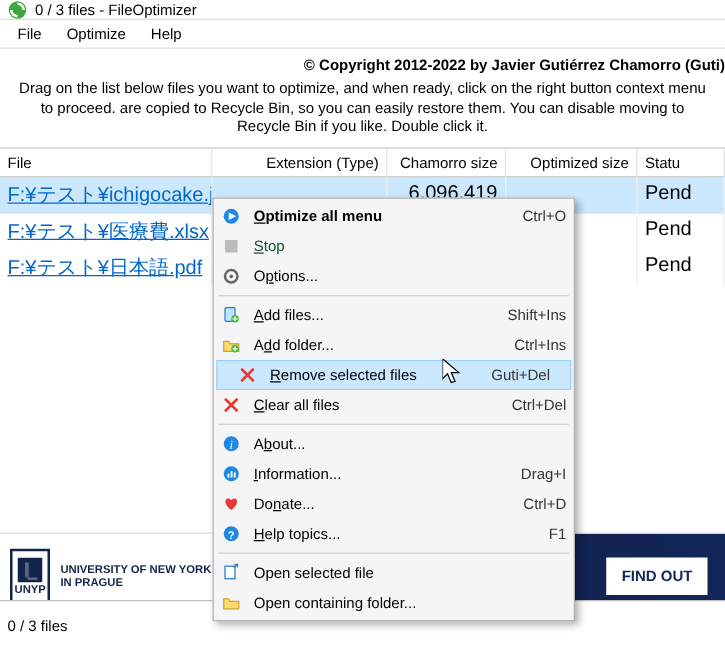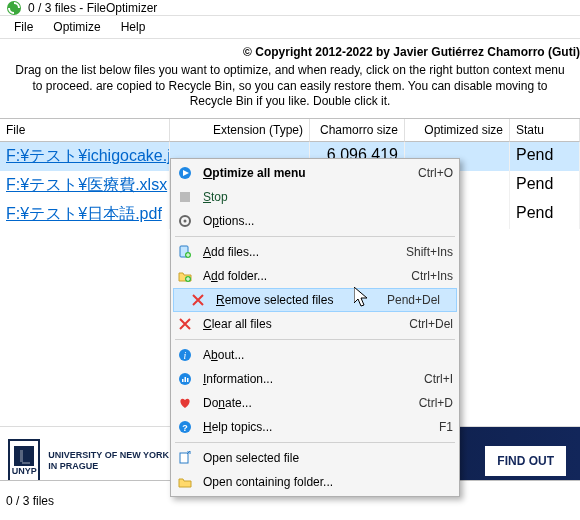--- a/index.html
+++ b/index.html
@@ -230,21 +230,21 @@
     <span>A<span class="u">d</span>d folder...</span>
     <span class="shortcut">Ctrl+Ins</span>
   </div>
   <div class="ctx-item hover">
     <span class="ctx-icon">
         <svg width="12" height="12">
           <path d="M1 1L11 11M11 1L1 11" stroke="#e53935" stroke-width="2"></path>
         </svg>
       </span>
     <span><span class="u">R</span>emove selected files</span>
-    <span class="shortcut">Pend+Del</span>
+    <span class="shortcut">Guti+Del</span>
   </div>
   <div class="ctx-item">
     <span class="ctx-icon">
         <svg width="12" height="12">
           <path d="M1 1L11 11M11 1L1 11" stroke="#e53935" stroke-width="2"></path>
         </svg>
       </span>
     <span><span class="u">C</span>lear all files</span>
     <span class="shortcut">Ctrl+Del</span>
   </div>
@@ -262,21 +262,21 @@
   <div class="ctx-item">
     <span class="ctx-icon">
         <svg width="14" height="14">
           <circle cx="7" cy="7" r="6" fill="#1e88e5"></circle>
           <rect x="4" y="7" width="1.5" height="3" fill="#fff"></rect>
           <rect x="6.5" y="5" width="1.5" height="5" fill="#fff"></rect>
           <rect x="9" y="6" width="1.5" height="4" fill="#fff"></rect>
         </svg>
       </span>
     <span><span class="u">I</span>nformation...</span>
-    <span class="shortcut">Ctrl+I</span>
+    <span class="shortcut">Drag+I</span>
   </div>
   <div class="ctx-item">
     <span class="ctx-icon">
         <svg width="14" height="14">
           <path d="M7 12 C-1 6 3 0 7 4 C11 0 15 6 7 12Z" fill="#e53935"></path>
         </svg>
       </span>
     <span>Do<span class="u">n</span>ate...</span>
     <span class="shortcut">Ctrl+D</span>
   </div>

